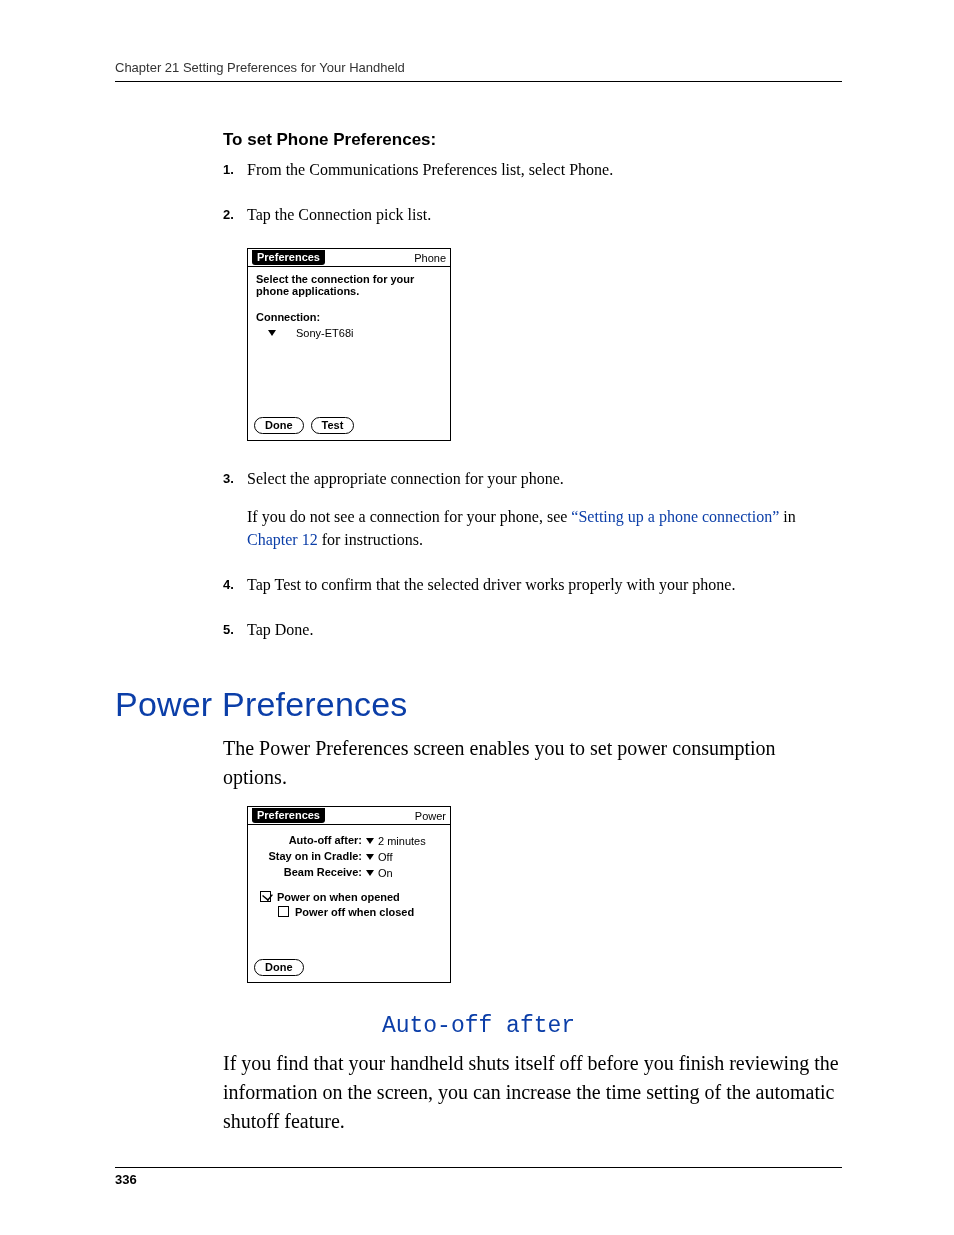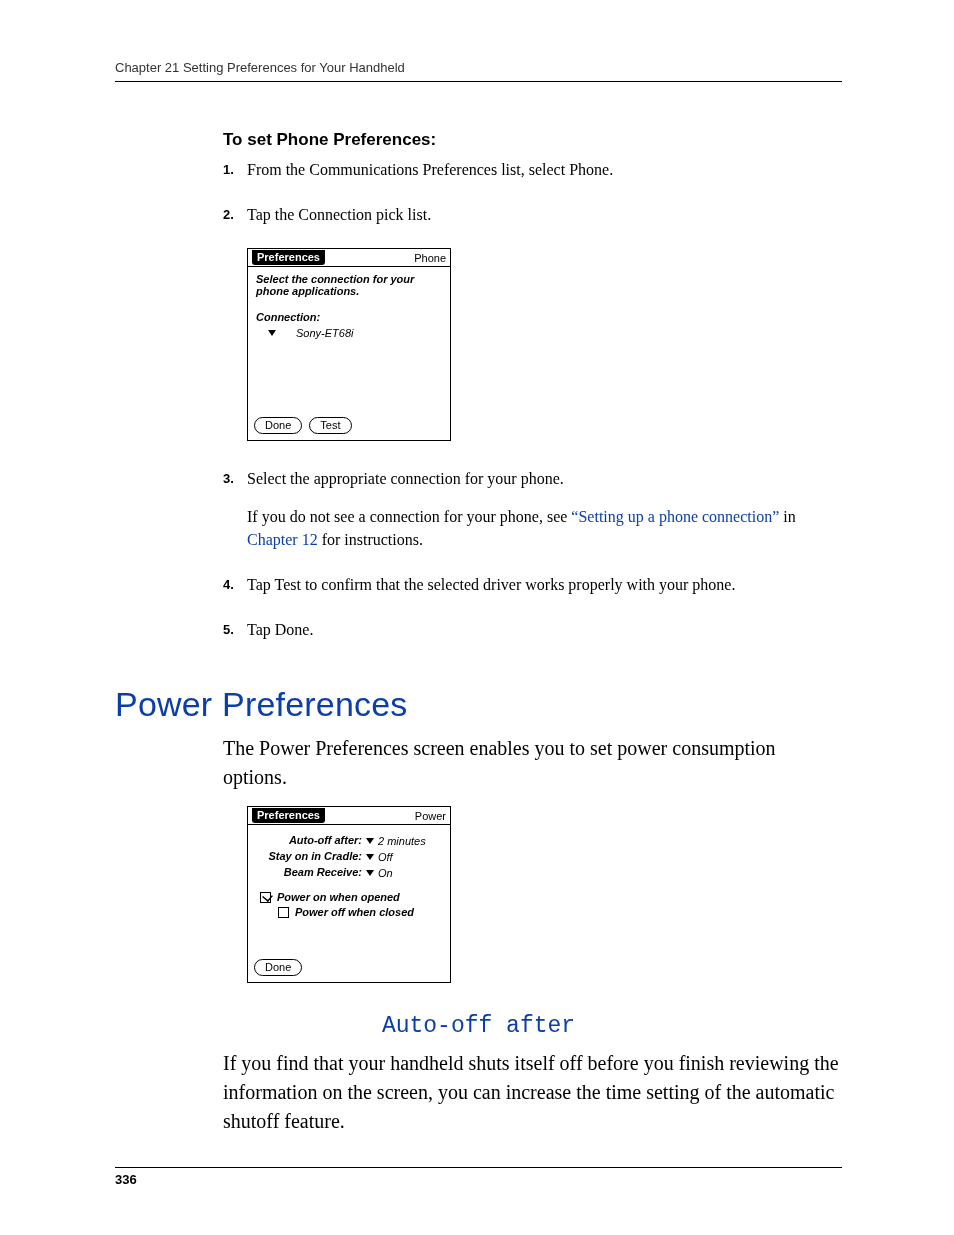--- a/index.html
+++ b/index.html
@@ -73,41 +73,41 @@
   }
   .screenshot .titlebar .tab {
     background: #000;
     color: #fff;
     font-weight: bold;
     padding: 1px 5px 2px 5px;
     border-radius: 0 0 3px 3px;
     margin-top: -1px;
   }
   .screenshot .titlebar .right { font-weight: normal; }
-  .screenshot .inner { padding: 6px 8px; min-height: 150px; position: relative; font-style: italic; }
+  .screenshot .inner { padding: 6px 8px; min-height: 150px; position: relative; }
   .screenshot .inner.power { min-height: 134px; }
   .pick {
     display: inline-flex;
     align-items: center;
     font-weight: normal;
     gap: 16px;
   }
   .pick .tri {
     width: 0; height: 0;
     border-left: 4px solid transparent;
     border-right: 4px solid transparent;
     border-top: 6px solid #000;
     margin-right: 4px;
   }
   .palm-btn {
     display: inline-block;
     border: 1px solid #000;
     border-radius: 9px;
     padding: 0 10px 1px 10px;
-    font-weight: normal;
+    font-weight: bold;
     font-size: 11px;
     line-height: 14px;
     margin-right: 4px;
   }
   .screenshot .footer {
     padding: 0 6px 6px 6px;
   }
   .row {
     display: flex;
     align-items: baseline;
@@ -121,21 +121,21 @@
   .row .val { display: inline-flex; align-items: center; font-weight: normal; }
   .row .val .tri {
     width: 0; height: 0;
     border-left: 4px solid transparent;
     border-right: 4px solid transparent;
     border-top: 6px solid #000;
     margin-right: 4px;
   }
   .cbrow {
     display: flex;
-    align-items: flex-end;
+    align-items: flex-start;
     margin: 3px 0;
   }
   .cbrow.indent { padding-left: 22px; }
   .cbrow.first { padding-left: 4px; margin-top: 12px; }
   .cb {
     width: 11px; height: 11px;
     border: 1px solid #000;
     margin-right: 6px;
     position: relative;
     flex: 0 0 11px;

